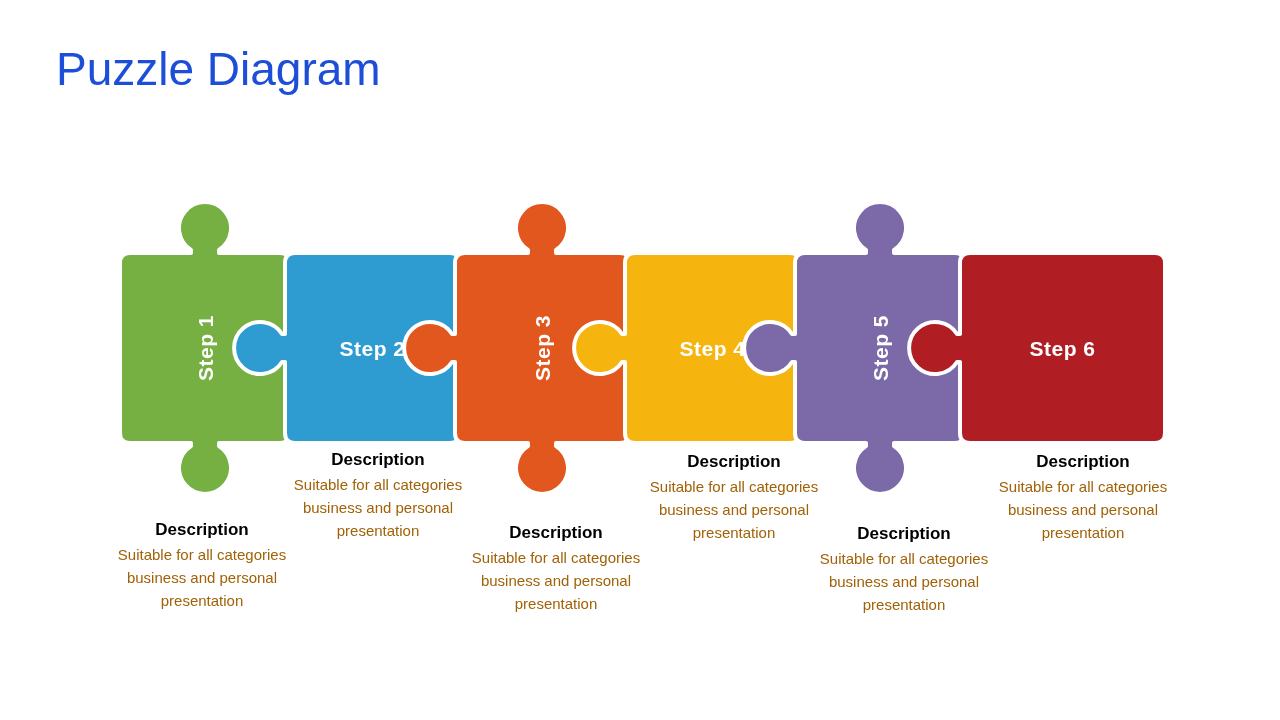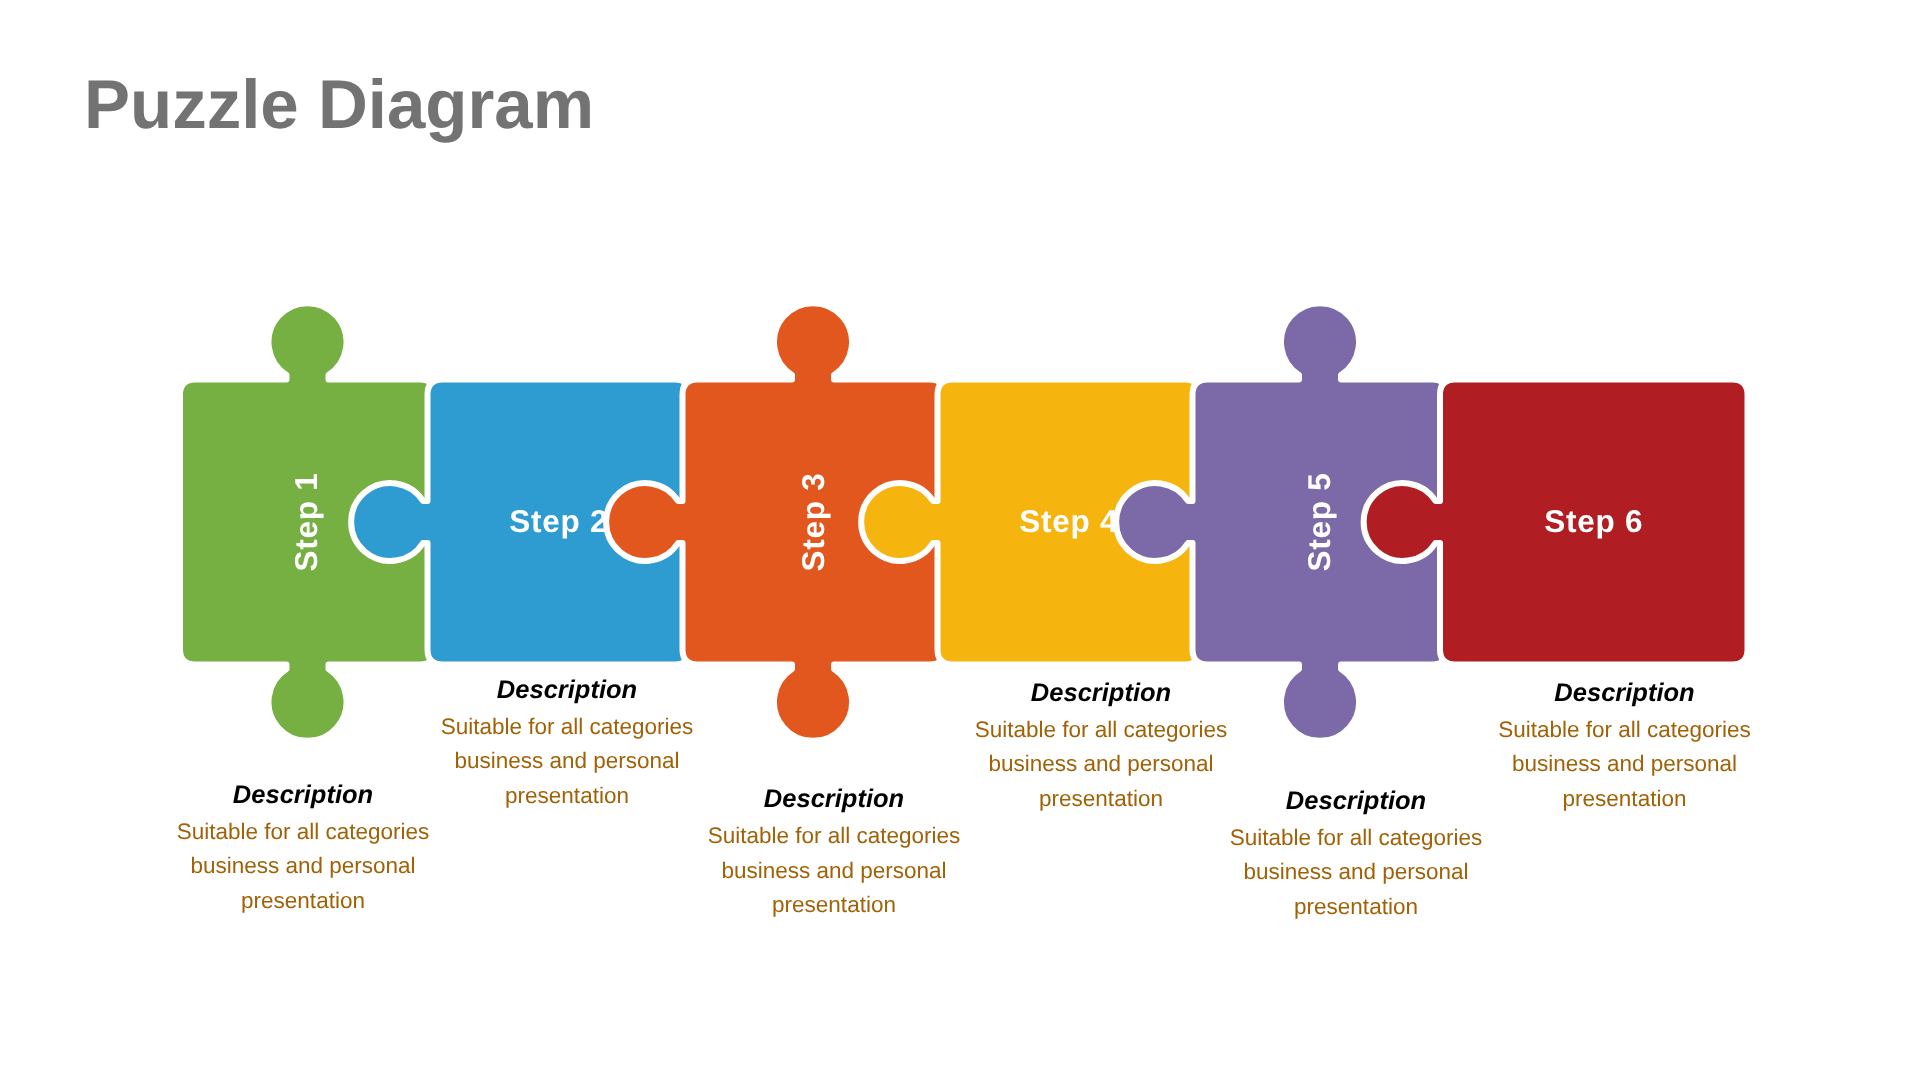--- a/index.html
+++ b/index.html
@@ -17,22 +17,22 @@
     position: relative;
     width: 1280px;
     height: 720px;
     background: #ffffff;
   }
   .slide-title {
     position: absolute;
     left: 56px;
     top: 42px;
     font-size: 46px;
-    font-weight: bold;
-    color: #737373;
+    font-weight: normal;
+    color: #1d4ed8;
     letter-spacing: 0px;
   }
   .puzzle-row {
     position: absolute;
     left: 85px;
     top: 186px;
     width: 1110px;
     height: 330px;
   }
   .piece-path {
@@ -50,21 +50,20 @@
   .desc {
     position: absolute;
     width: 220px;
     text-align: center;
   }
   .desc-title {
     font-size: 17px;
     font-weight: bold;
     color: #000000;
     margin-bottom: 3px;
-    font-style: italic;
   }
   .desc-body {
     font-size: 15px;
     line-height: 23px;
     color: #a16207;
   }
   .d1 { left: 92px;  top: 520px; }
   .d2 { left: 268px; top: 450px; }
   .d3 { left: 446px; top: 523px; }
   .d4 { left: 624px; top: 452px; }

